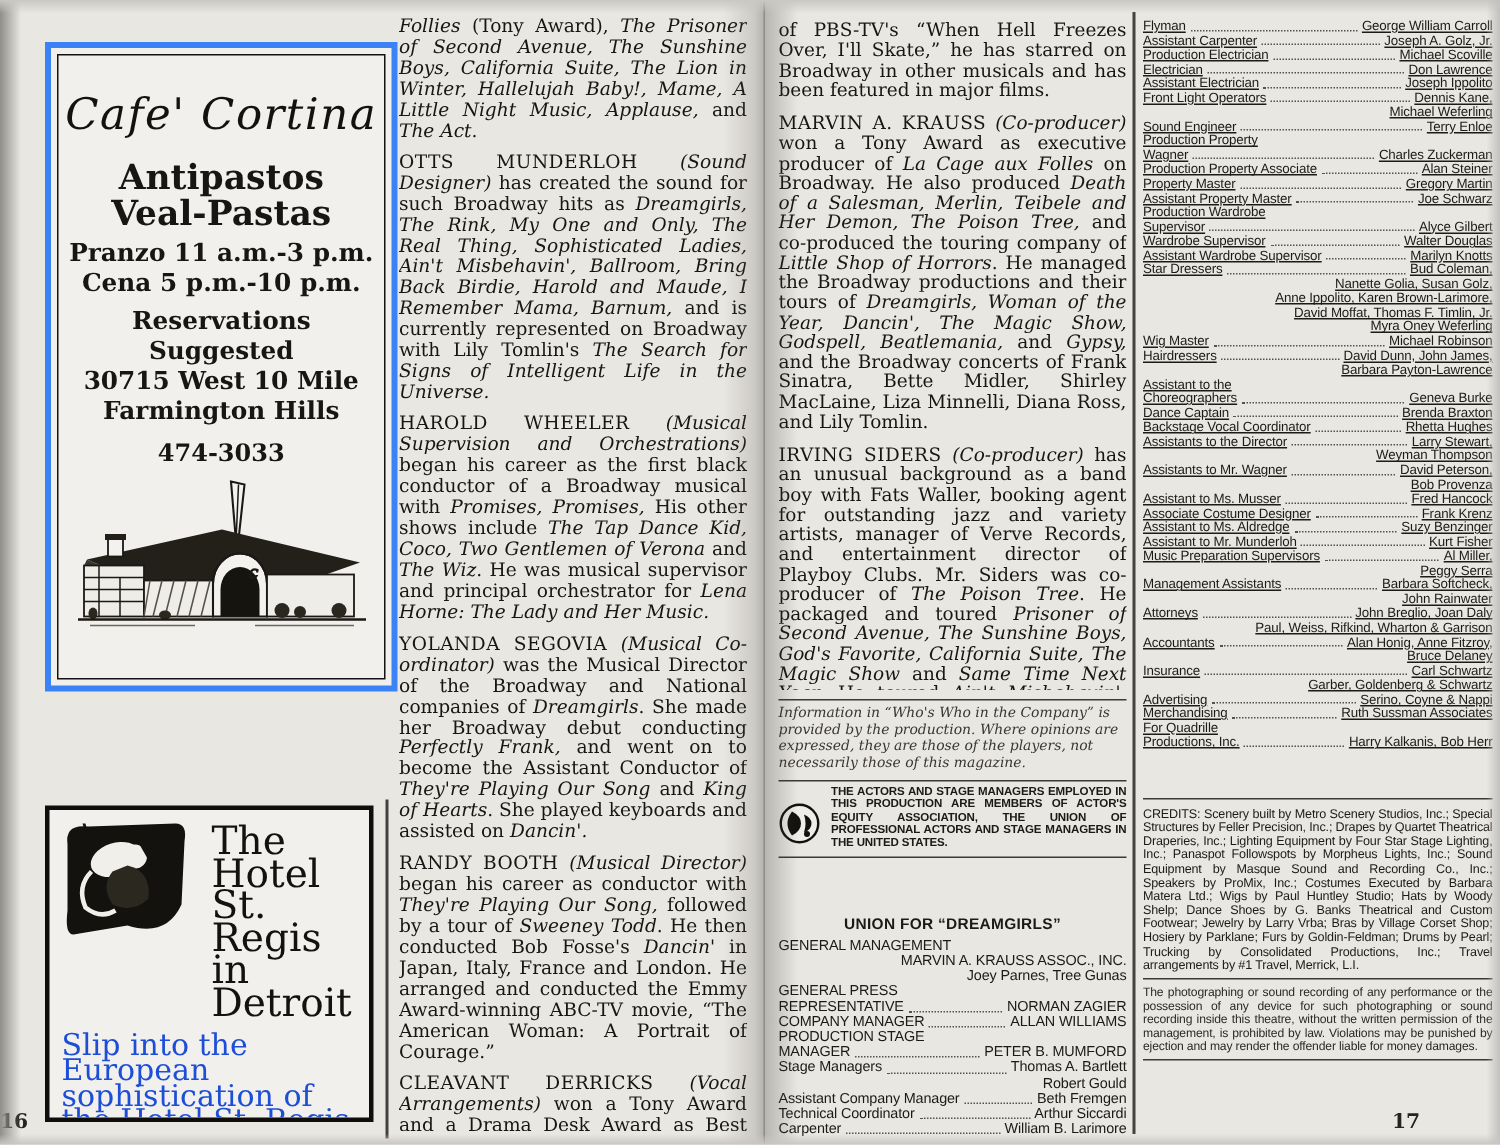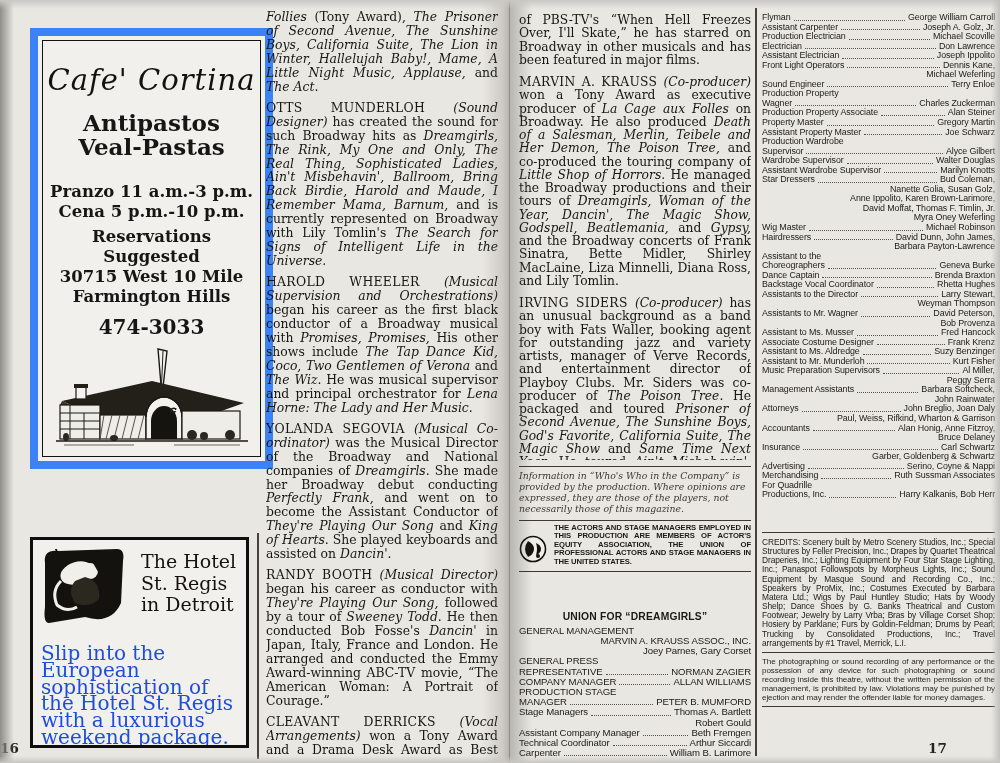--- a/index.html
+++ b/index.html
@@ -18,33 +18,33 @@
   .vrule{position:absolute;width:1.5px;background:#45423e;}
   .vrule-1{left:257px;top:533px;height:226px;}
   .vrule-2{left:755px;top:8px;height:748px;}
 
   .pagenum{position:absolute;font-weight:700;font-size:13.5px;color:#26241f;}
   .pn-left{left:0;top:740px;}
   .pn-right{left:928px;top:740px;}
 
   
   .ad{position:absolute;background:#f2f0ec;}
-  .ad-cortina{left:30px;top:28px;width:219px;height:417px;border:8px solid #3b82f6;padding:4px;}
+  .ad-cortina{left:30px;top:28px;width:219px;height:417px;border:4px solid #3b82f6;padding:4px;}
   .ad-cortina-inner{border:1.5px solid #141210;height:100%;box-sizing:border-box;text-align:center;overflow:hidden;}
   .cortina-script{font-style:italic;font-size:29px;letter-spacing:1px;margin-top:22px;color:#14120f;}
   .cortina-big{font-weight:700;font-size:23px;line-height:24px;margin-top:14px;}
   .cortina-big + .cortina-big{margin-top:0;}
   .cortina-med{font-weight:700;font-size:16.5px;line-height:20px;}
-  .mt10{margin-top:23px;} .mt6{margin-top:5px;}
-  .cortina-phone{font-weight:700;font-size:20px;margin-top:8px;}
+  .mt10{margin-top:4px;} .mt6{margin-top:5px;}
+  .cortina-phone{font-weight:700;font-size:16px;margin-top:8px;}
   .cortina-art{margin-top:6px;}
 
   .ad-regis{left:30px;top:537px;width:219px;height:211px;border:3px solid #0f0e0c;padding:7px 8px;box-sizing:border-box;overflow:hidden;}
   .regis-top{display:flex;}
-  .regis-title{font-size:19px;line-height:21.5px;margin-left:14px;margin-top:4px;color:#14120f;}
+  .regis-title{font-size:26px;line-height:21.5px;margin-left:14px;margin-top:4px;color:#14120f;}
   .regis-body{font-size:20px;line-height:16.8px;margin:8px 0 0;color:#1d4ed8;}
 
   
   .biocol{position:absolute;text-align:justify;}
   .col2{left:266px;top:10px;width:232px;height:748px;font-size:12.4px;line-height:13.95px;}
   .col3{left:519px;top:14px;width:232px;height:744px;font-size:12.3px;line-height:13.25px;}
   .bios{overflow:hidden;}
   .col2 .bios{height:744px;}
   .col3 .bios{height:446px;}
   .bio{margin:0 0 7px;}
@@ -65,21 +65,21 @@
   .crow{display:flex;align-items:baseline;}
   .rl{white-space:nowrap;}
   .rv{white-space:nowrap;margin-left:auto;text-align:right;}
   .dots{flex:1 1 6px;border-bottom:1.3px dotted #56524b;margin:0 3px;align-self:flex-end;margin-bottom:2px;min-width:4px;}
   .staff-rows .crow{font-size:9.6px;line-height:10.2px;color:#1c1a16;}
   .staff-rows{letter-spacing:-.1px;}
 
   
   .col4{position:absolute;left:762px;top:8px;width:233px;height:750px;font-family:"Liberation Sans", sans-serif;color:#1d1b17;}
   .prod-rows{margin-top:5px;letter-spacing:-.1px;}
-  .prod-rows .crow{font-size:8.9px;line-height:9.55px;}
+  .prod-rows .crow{font-size:8.9px;line-height:9.55px;text-decoration:underline;}
   .credits-block{position:absolute;left:0;top:524px;width:100%;}
   .credits-para{font-size:8.4px;line-height:9.15px;text-align:justify;margin:5px 0 4px;letter-spacing:-.1px;}
   .fineprint{font-size:8.1px;line-height:9.1px;text-align:justify;margin:4px 0 4px;color:#2b2923;letter-spacing:-.1px;}
 </style>
 </head>
 <body>
 
 <div class="scan">
 
   <div class="ad ad-cortina">
@@ -207,21 +207,21 @@
       <div class="staff-block">
         <div class="staff-heading">UNION FOR “DREAMGIRLS”</div>
         <div class="staff-rows">
             <div class="crow">
               <span class="rl">GENERAL MANAGEMENT</span>
             </div>
             <div class="crow">
               <span class="rv">MARVIN A. KRAUSS ASSOC., INC.</span>
             </div>
             <div class="crow">
-              <span class="rv">Joey Parnes, Gary Corset</span>
+              <span class="rv">Joey Parnes, Tree Gunas</span>
             </div>
             <div class="crow">
               <span class="rl">GENERAL PRESS</span>
             </div>
             <div class="crow">
               <span class="rl">REPRESENTATIVE</span>
               <span class="dots"></span>
               <span class="rv">NORMAN ZAGIER</span>
             </div>
             <div class="crow">

